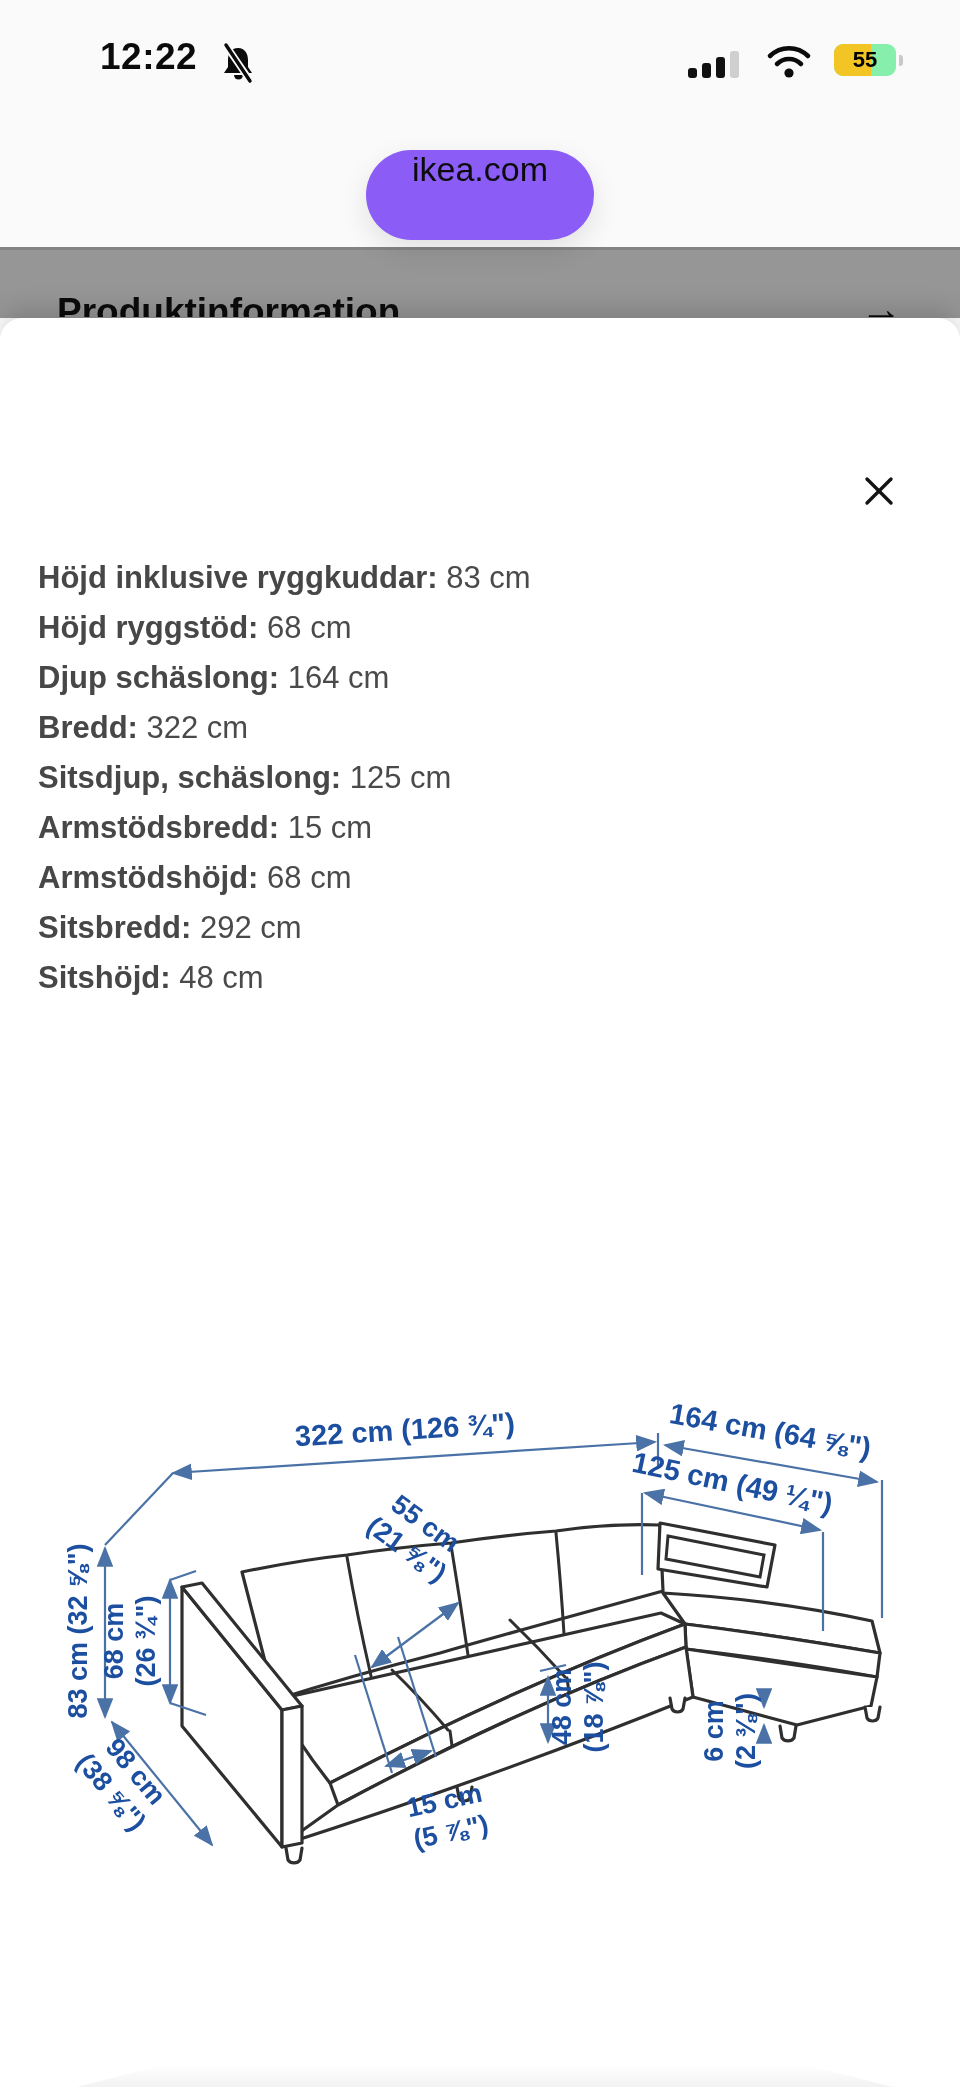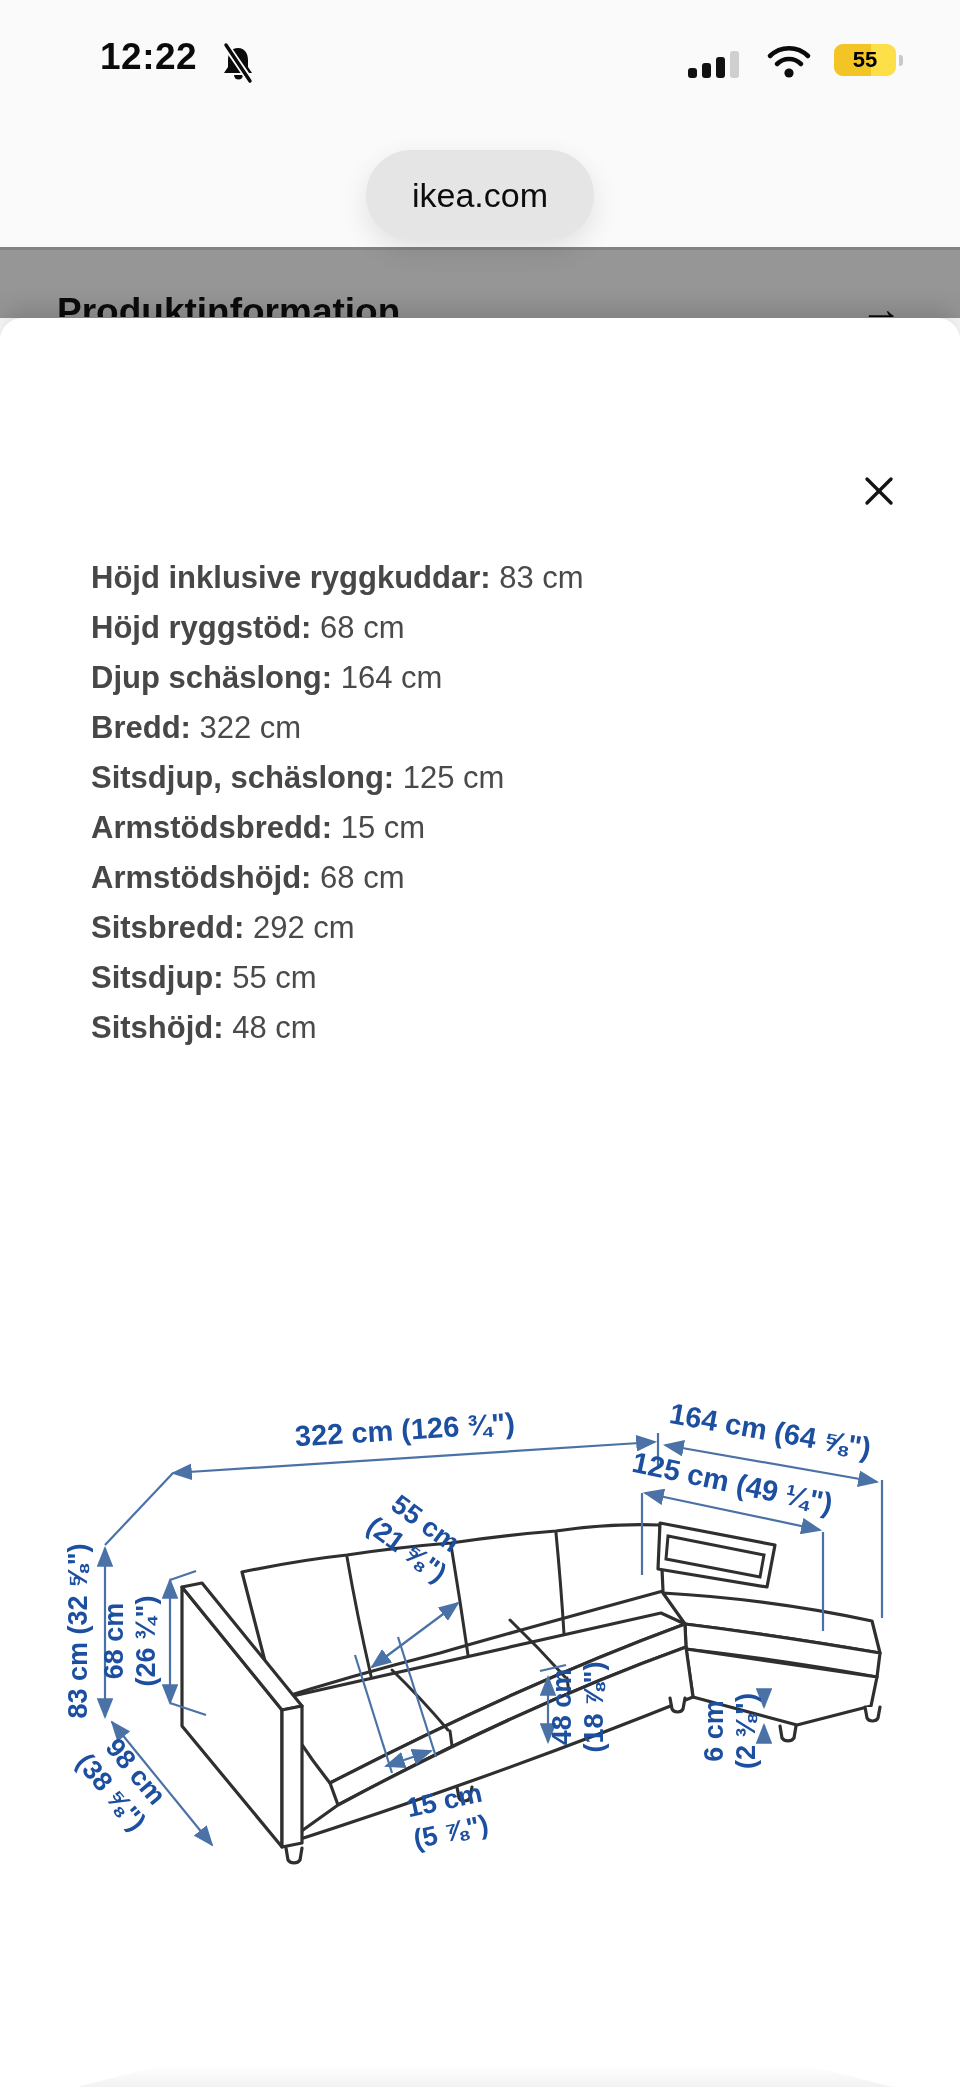--- a/index.html
+++ b/index.html
@@ -8,41 +8,41 @@
 
   
   .chrome{position:absolute;left:0;top:0;width:960px;height:247px;background:#fafafa;z-index:3;}
   .statusbar{position:absolute;left:0;top:36px;width:960px;height:60px;}
   .time{position:absolute;left:100px;top:0;font-size:37px;font-weight:700;color:#0b0b0b;letter-spacing:.5px;}
   .bell{position:absolute;left:218px;top:6px;}
   .sig{position:absolute;left:688px;top:12px;display:flex;align-items:flex-end;gap:5px;height:30px;}
   .sig i{display:block;width:9px;border-radius:3px;background:#111;}
   .sig i.dim{background:#cfcfd2;}
   .wifi{position:absolute;left:766px;top:8px;}
-  .batt{position:absolute;left:834px;top:8px;width:62px;height:32px;border-radius:9px;background:#fde047;overflow:hidden;}
+  .batt{position:absolute;left:834px;top:8px;width:62px;height:32px;border-radius:9px;background:#86efac;overflow:hidden;}
   .batt .lvl{position:absolute;left:0;top:0;bottom:0;width:60%;background:#f2c424;}
   .batt .num{position:absolute;left:0;top:0;width:100%;height:100%;display:flex;align-items:center;justify-content:center;
              font-size:22px;font-weight:700;color:#000;}
   .battcap{position:absolute;left:899px;top:19px;width:4px;height:11px;border-radius:0 3px 3px 0;background:#c9c9cb;}
   .urlpill{position:absolute;left:50%;transform:translateX(-50%);top:150px;width:228px;height:90px;border-radius:45px;
-           background:#e5e5e5;box-shadow:0 10px 28px rgba(0,0,0,.10);display:flex;align-items:center;justify-content:center;z-index:4;}
+           background:#8b5cf6;box-shadow:0 10px 28px rgba(0,0,0,.10);display:flex;justify-content:center;z-index:4;}
   .urlpill span{font-size:34px;color:#0c0c0c;}
 
   
   .dimband{position:absolute;left:0;top:247px;width:960px;height:70px;background:#fff;overflow:hidden;z-index:1;}
   .dimband .ptitle{position:absolute;left:57px;top:44px;font-size:37px;font-weight:700;color:#141414;}
   .dimband .parrow{position:absolute;right:58px;top:38px;font-size:42px;color:#111;}
   .scrim{position:absolute;left:0;top:247px;width:960px;height:71px;background:rgba(0,0,0,.41);z-index:2;
          box-shadow:inset 0 3px 0 rgba(0,0,0,.12);}
 
   
   .sheet{position:absolute;left:0;top:318px;width:960px;height:1769px;background:#fff;
          border-radius:22px 22px 0 0;box-shadow:0 -8px 26px rgba(0,0,0,.16);z-index:5;}
   .close{position:absolute;right:64px;top:156px;width:34px;height:34px;cursor:pointer;}
-  .mlist{margin:0;padding:235px 0 0 91px;list-style:none;}
+  .mlist{margin:0;padding:235px 0 0 38px;list-style:none;}
   .mlist li{height:50px;line-height:50px;font-size:31px;color:#4a4a4a;}
   .mlist b{font-weight:700;color:#474747;}
 
   
   .diagram{position:absolute;left:20px;top:1375px;}
   .dimline{stroke:#4a72a6;stroke-width:2.2;fill:none;}
   .sofa{stroke:#2f2f2f;stroke-width:3.2;fill:#ffffff;stroke-linejoin:round;stroke-linecap:round;}
   .seam{stroke:#2f2f2f;stroke-width:3;fill:none;stroke-linecap:round;}
   .dtxt{fill:#1d4fa0;font-family:"Liberation Sans",sans-serif;font-weight:700;font-size:27px;}
   .dtxt.big{font-size:29px;}
@@ -104,21 +104,20 @@
 
   <ul class="mlist">
     <li><b>Höjd inklusive ryggkuddar:</b> <span>83 cm</span></li>
     <li><b>Höjd ryggstöd:</b> <span>68 cm</span></li>
     <li><b>Djup schäslong:</b> <span>164 cm</span></li>
     <li><b>Bredd:</b> <span>322 cm</span></li>
     <li><b>Sitsdjup, schäslong:</b> <span>125 cm</span></li>
     <li><b>Armstödsbredd:</b> <span>15 cm</span></li>
     <li><b>Armstödshöjd:</b> <span>68 cm</span></li>
     <li><b>Sitsbredd:</b> <span>292 cm</span></li>
-    <li><b>Sitsdjup:</b> <span>55 cm</span></li>
     <li><b>Sitshöjd:</b> <span>48 cm</span></li>
   </ul>
 </div>
 
 <svg class="diagram" width="920" height="520" viewBox="0 0 920 520" style="z-index:6;">
   <defs>
     <marker id="ah" viewBox="0 0 10 8" refX="9" refY="4" markerWidth="9.5" markerHeight="7.6" orient="auto-start-reverse">
         <path d="M0,0 L10,4 L0,8 z" fill="#4a72a6"></path>
       </marker>
   </defs>

